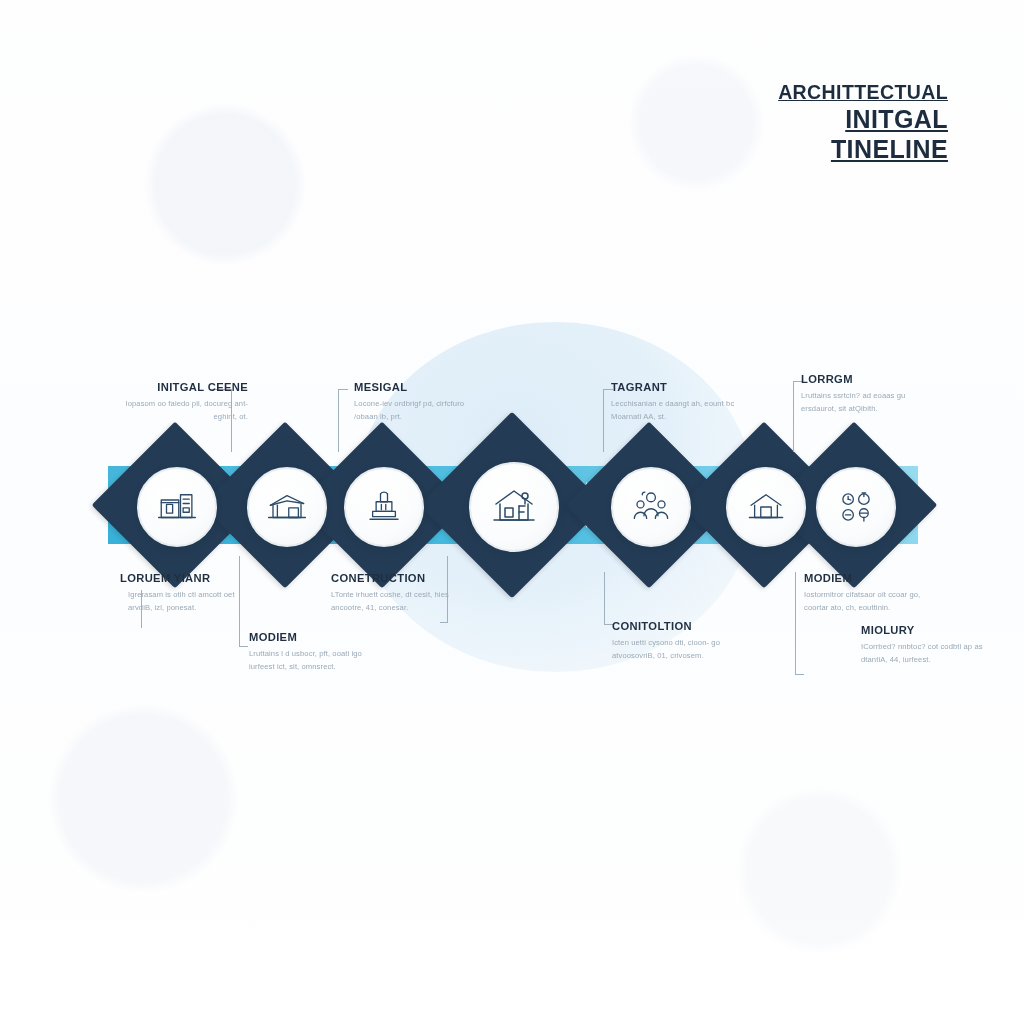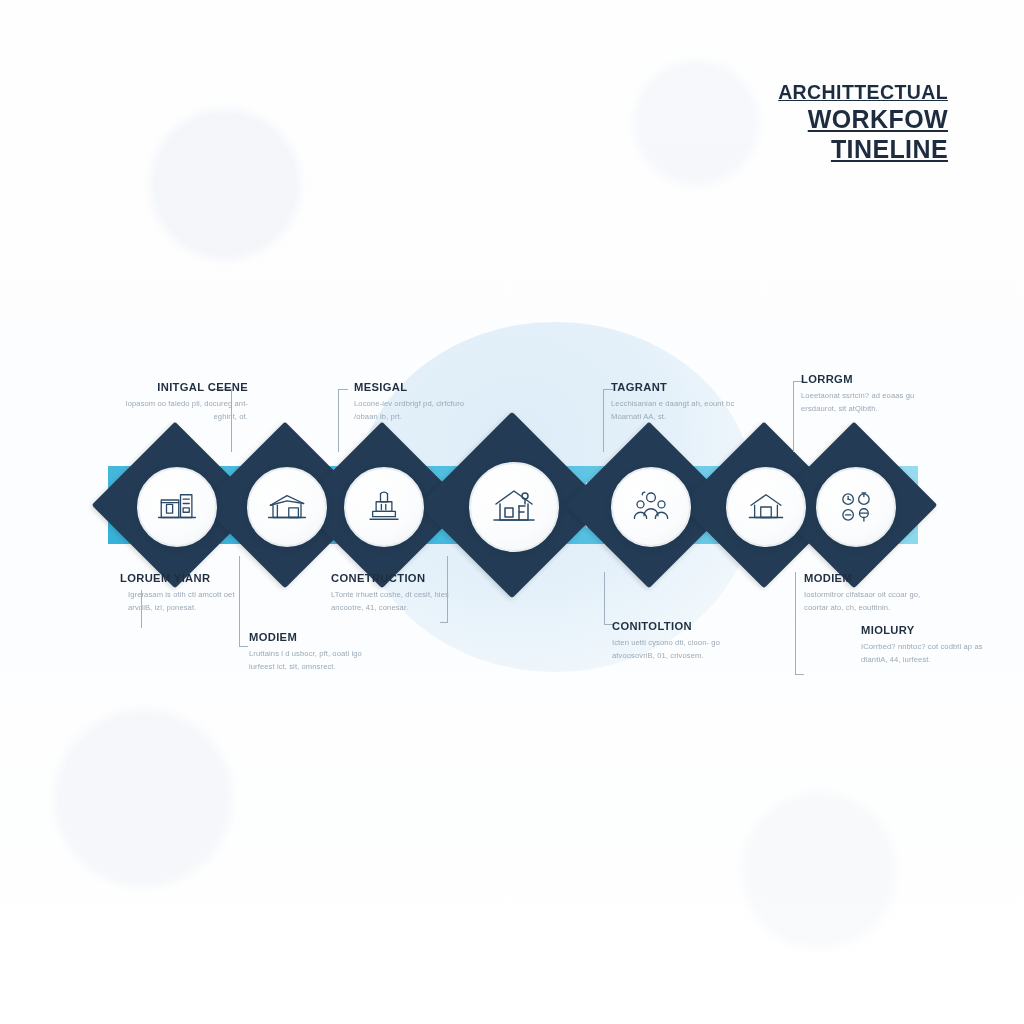--- a/index.html
+++ b/index.html
@@ -173,21 +173,21 @@
 </style>
 </head>
 <body>
 
 <div id="canvas">
 
   <div class="bg-texture"></div>
 
   <div class="title-block">
     <span class="title-line l1">ARCHITTECTUAL</span>
-    <span class="title-line l2">WORKFOW</span>
+    <span class="title-line l2">INITGAL</span>
     <span class="title-line l3">TINELINE</span>
   </div>
 
   <div class="ellipse-backdrop"></div>
 
   <div class="band"></div>
   <div class="band-soft"></div>
 
   <div class="arrow" style="left:281px; top:482px;"></div>
   <div class="arrow" style="left:408px; top:482px;"></div>
@@ -308,21 +308,21 @@
   <div class="stem h" style="left:603px; top:389px; width:10px;"></div>
   <div class="callout" style="left:611px; top:381px;">
     <p class="c-title">TAGRANT</p>
     <p class="c-body">Lecchisanian e daangt ah, eount bc Moarnati AA, st.</p>
   </div>
 
   <div class="stem v" style="left:793px; top:381px; height:71px;"></div>
   <div class="stem h" style="left:793px; top:381px; width:10px;"></div>
   <div class="callout" style="left:801px; top:373px;">
     <p class="c-title">LORRGM</p>
-    <p class="c-body">Loeetaonat ssrtcin? ad eoaas gu ersdaurot, sit atQibith.</p>
+    <p class="c-body">Lruttains ssrtcin? ad eoaas gu ersdaurot, sit atQibith.</p>
   </div>
 
   <div class="callout" style="left:120px; top:572px;">
     <p class="c-title">LORUEM YIANR</p>
     <p class="c-body" style="padding-left:8px;">Igrerasam is otih cti amcott oet arvdiB, izl, ponesat.</p>
   </div>
   <div class="stem v" style="left:141px; top:590px; height:38px;"></div>
 
   <div class="stem v" style="left:239px; top:556px; height:90px;"></div>
   <div class="stem h" style="left:239px; top:646px; width:9px;"></div>

